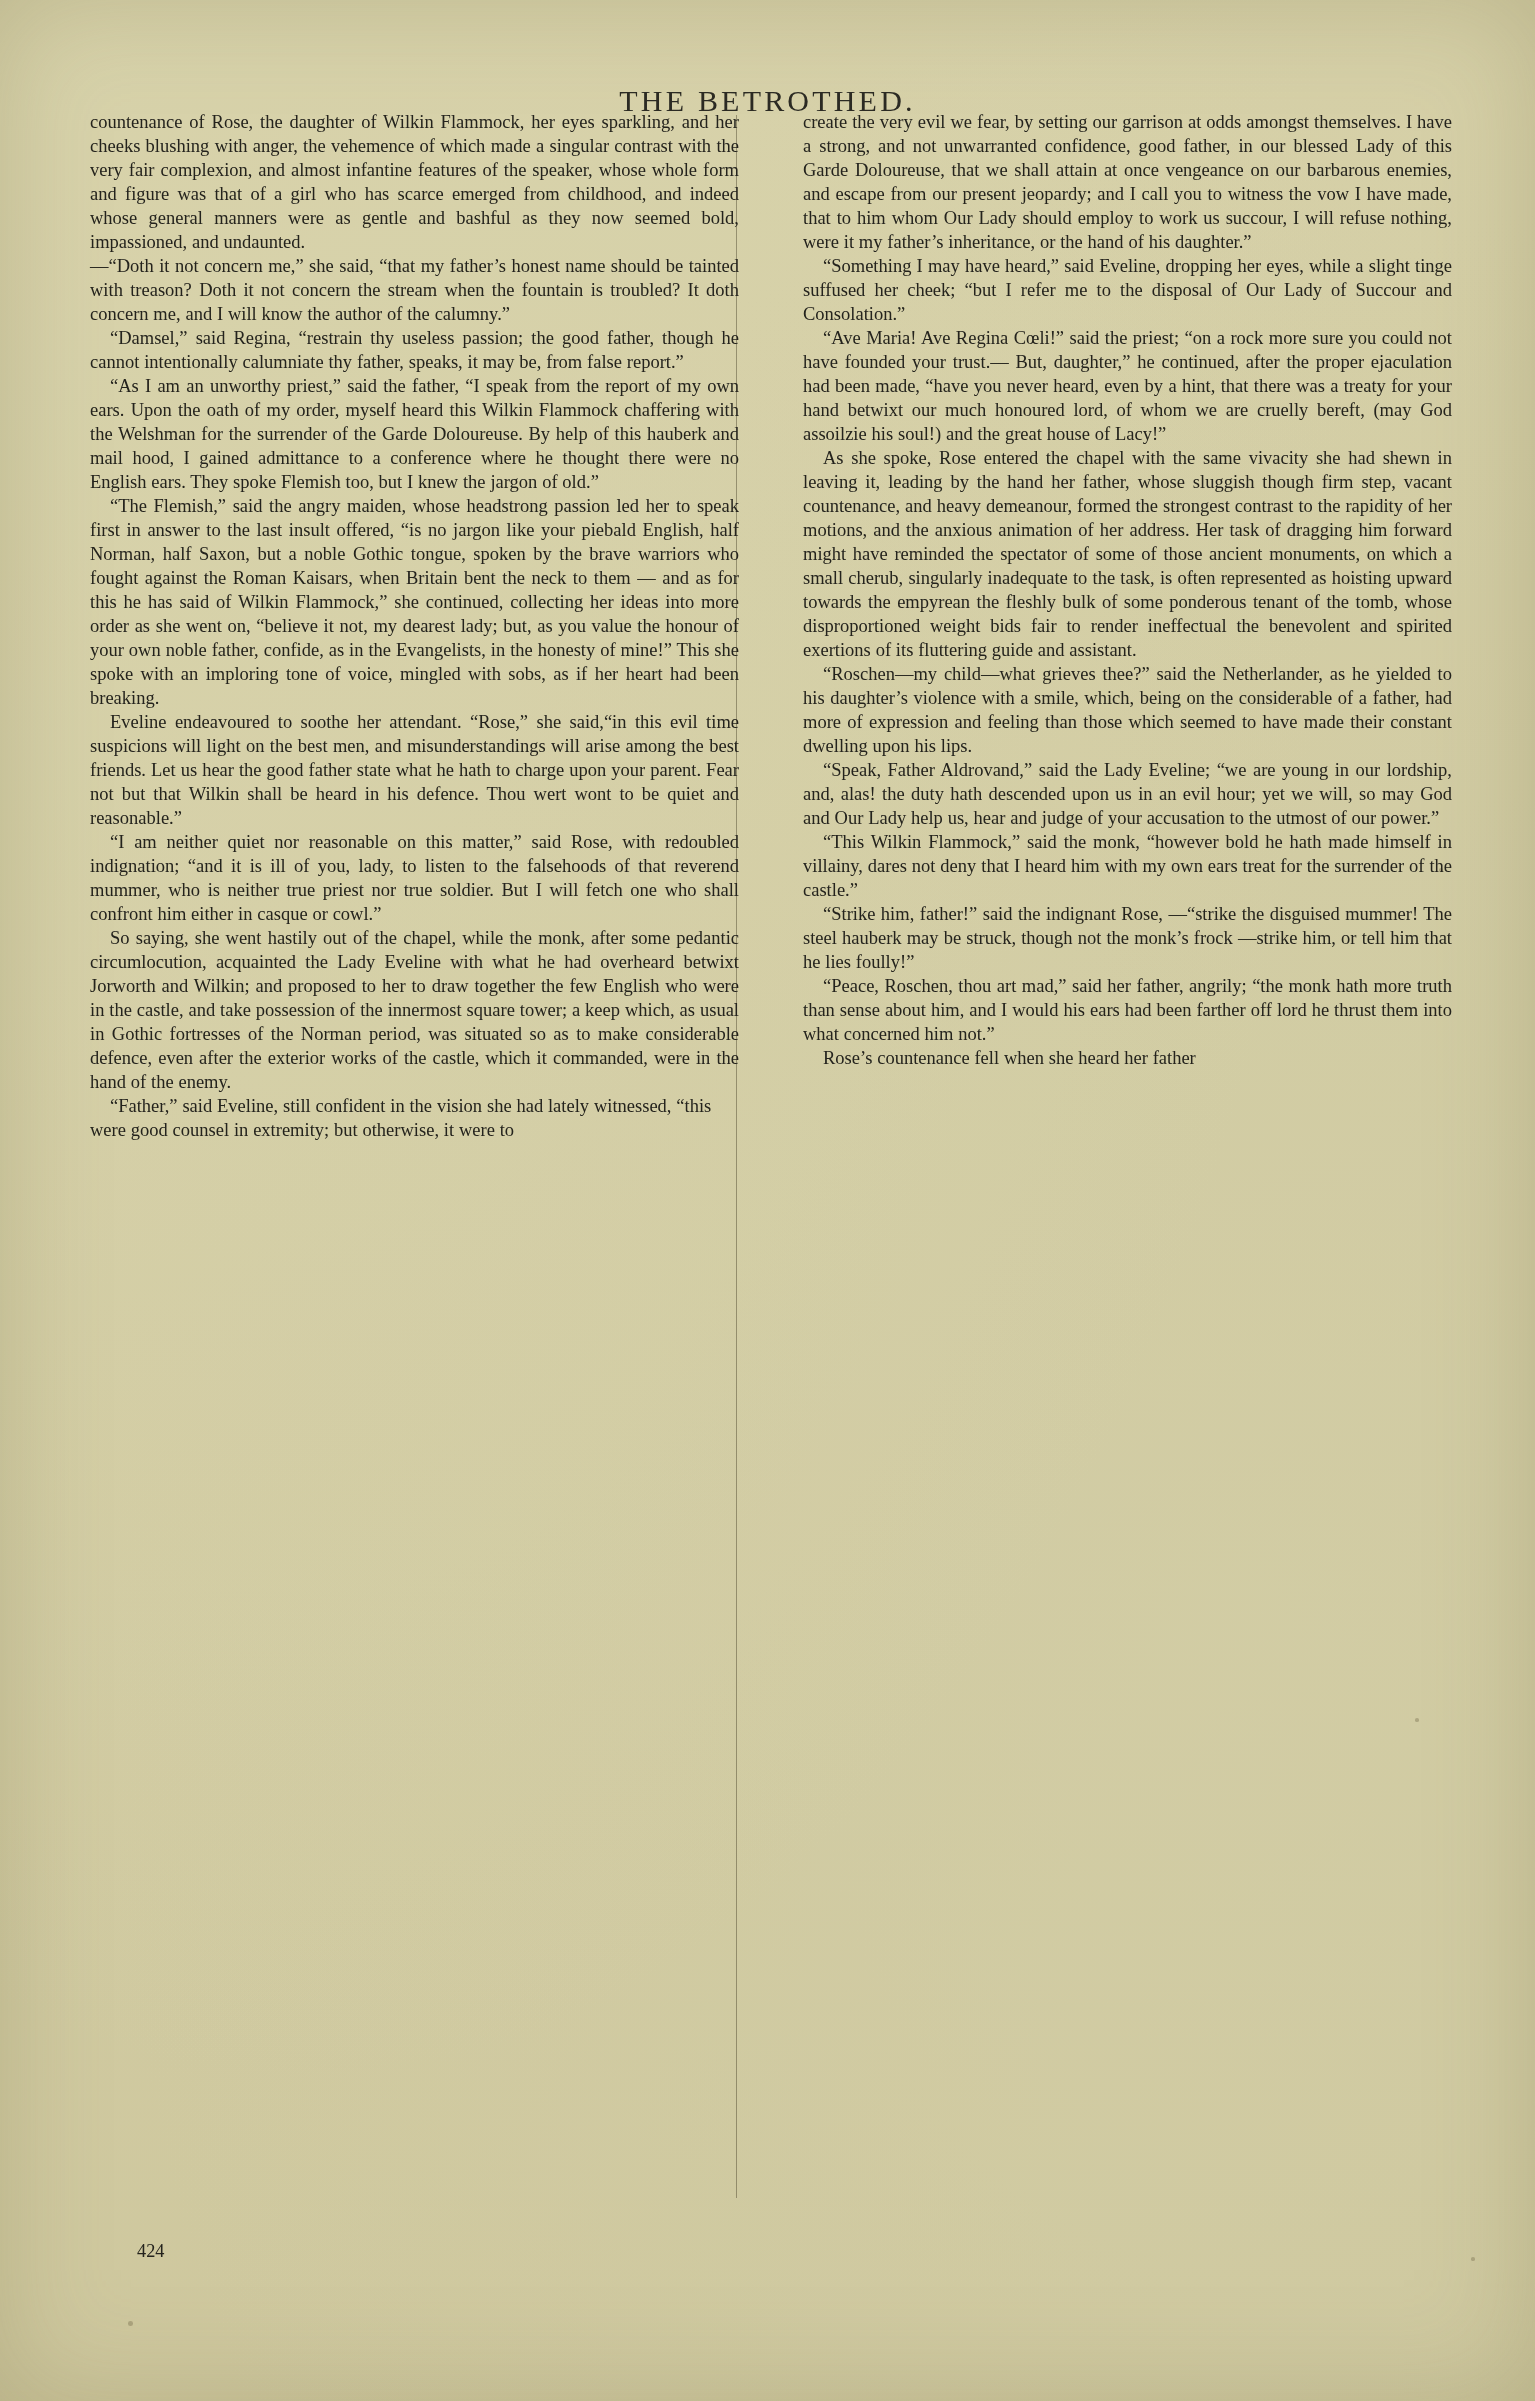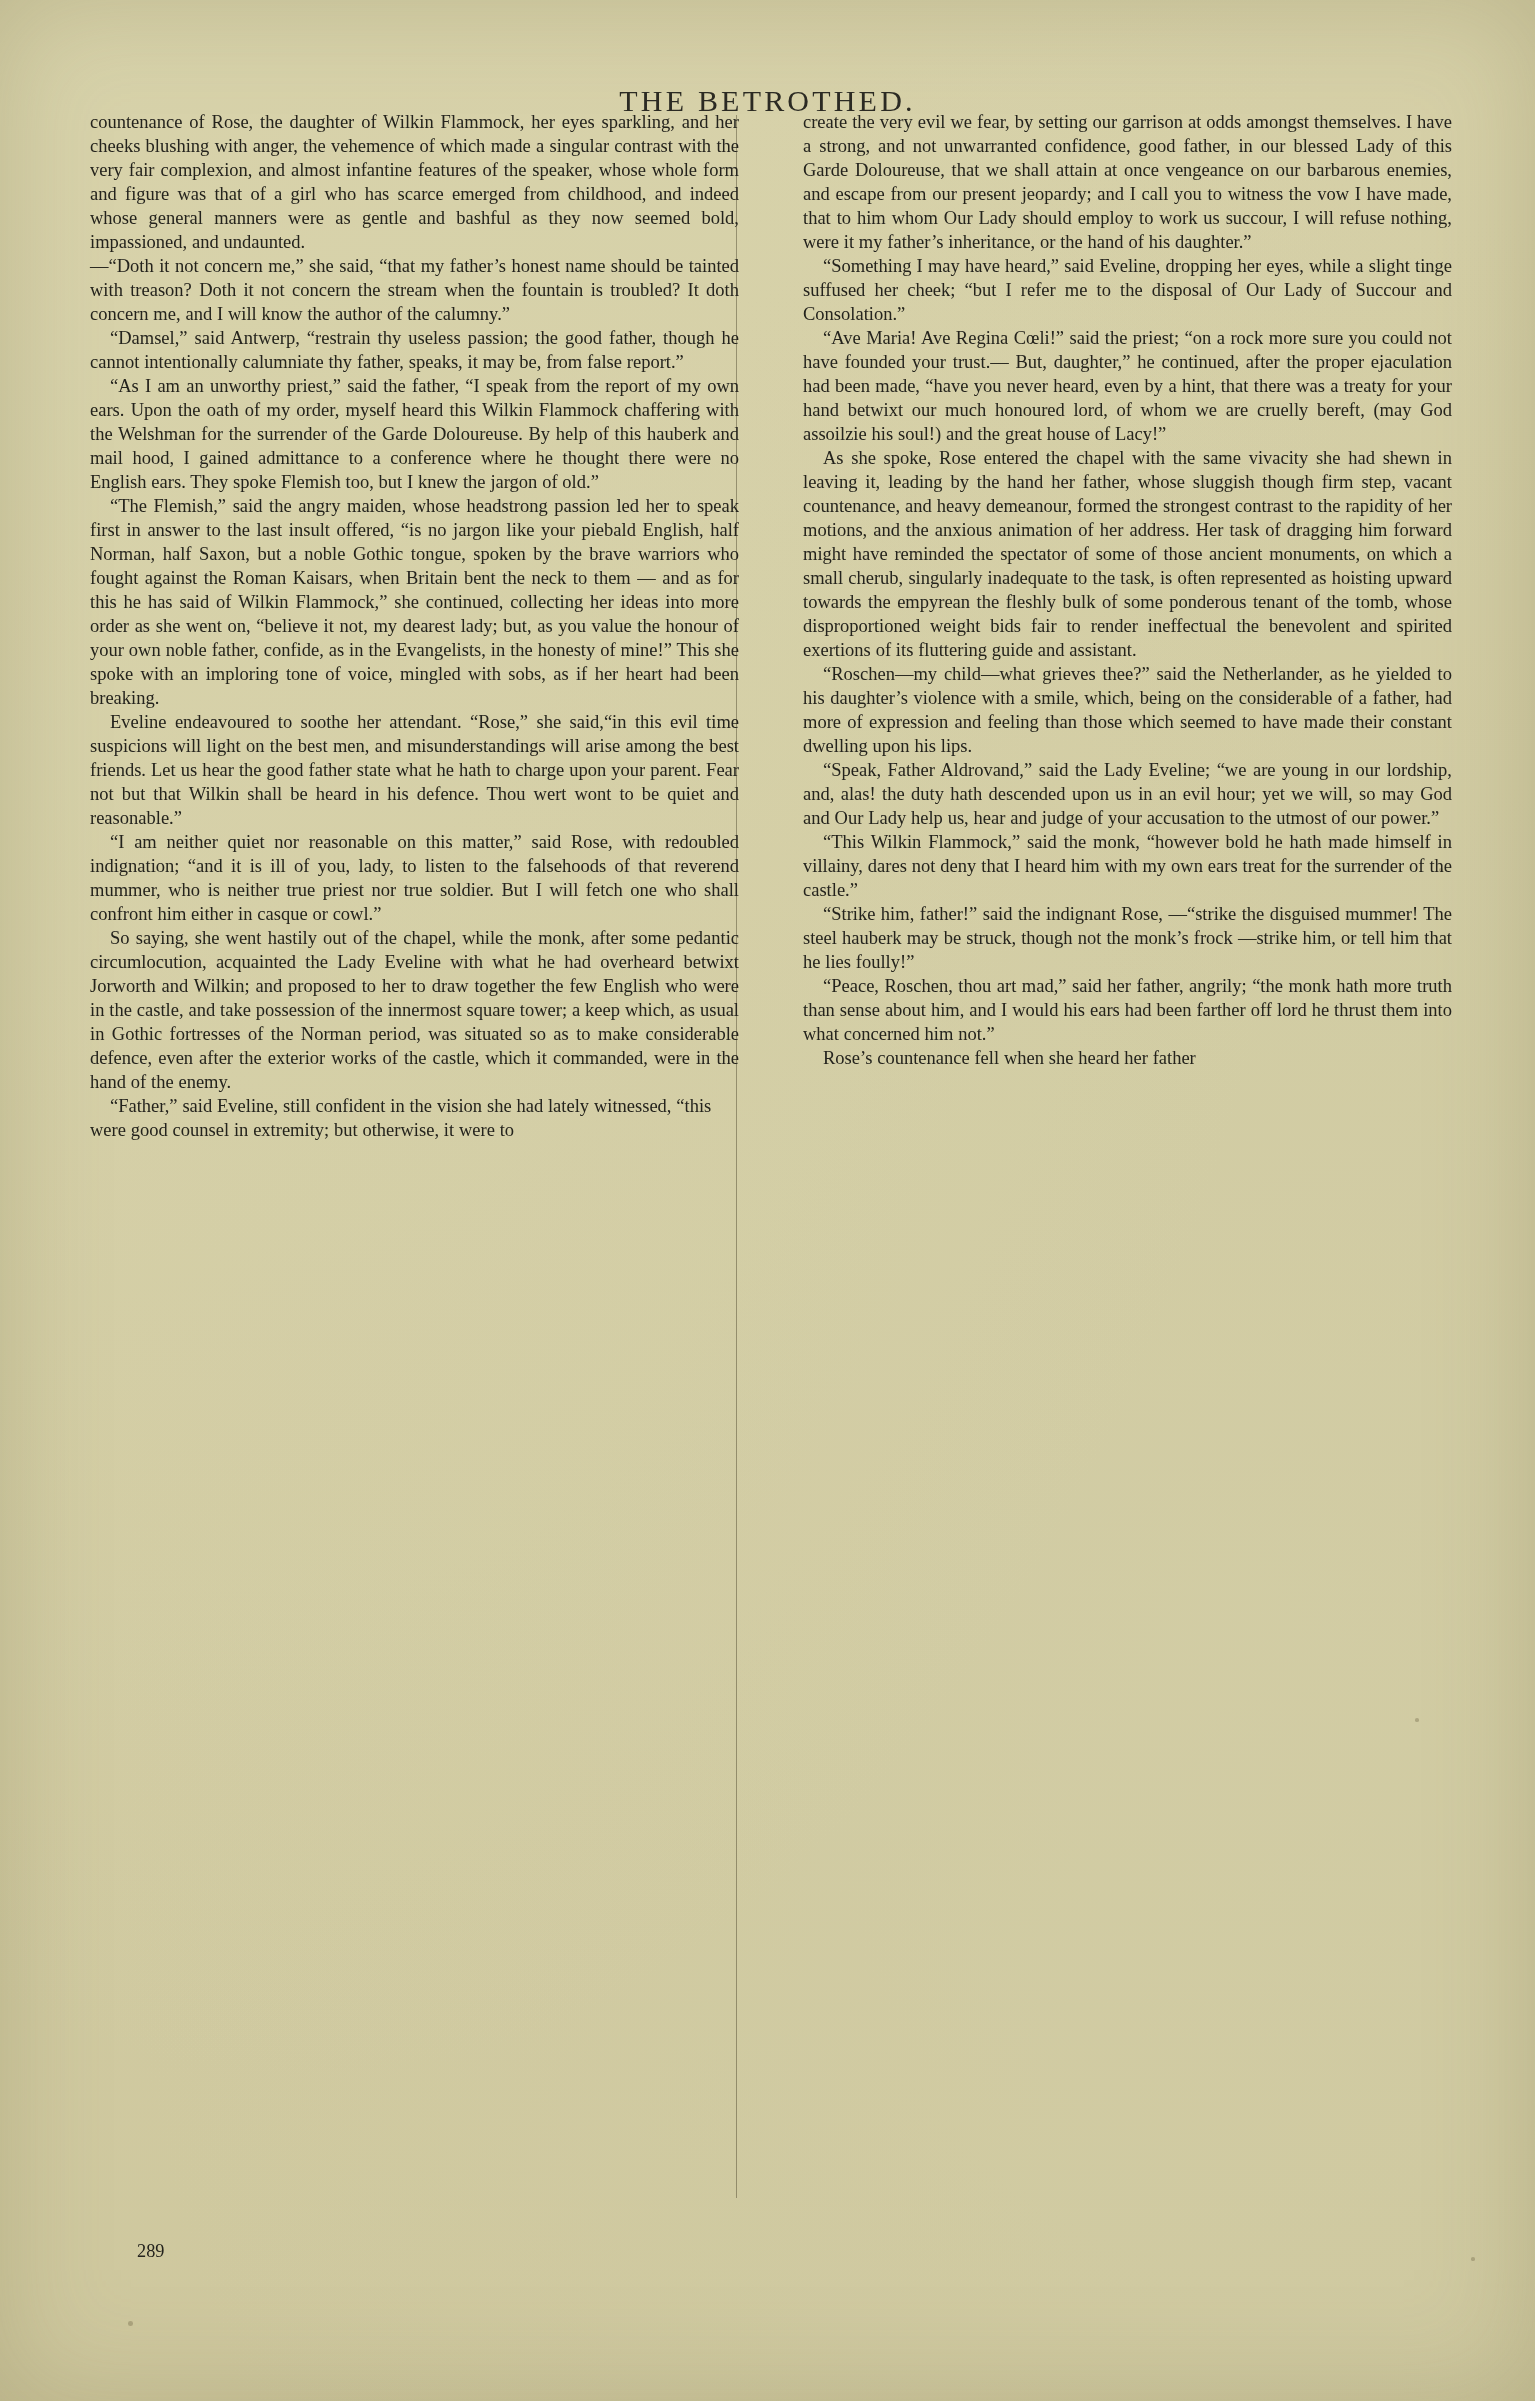--- a/index.html
+++ b/index.html
@@ -109,21 +109,21 @@
 
   <div class="header">THE BETROTHED.</div>
 
   <div class="divider"></div>
 
   <div class="columns">
 
     <div class="col">
       <p class="noindent">countenance of Rose, the daughter of Wilkin Flammock, her eyes sparkling, and her cheeks blushing with anger, the vehemence of which made a singular contrast with the very fair complexion, and almost infantine features of the speaker, whose whole form and figure was that of a girl who has scarce emerged from childhood, and indeed whose general manners were as gentle and bashful as they now seemed bold, impassioned, and undaunted.</p>
       <p class="dashstart">—“Doth it not concern me,” she said, “that my father’s honest name should be tainted with treason? Doth it not concern the stream when the fountain is troubled? It doth concern me, and I will know the author of the calumny.”</p>
-      <p>“Damsel,” said Antwerp, “restrain thy useless passion; the good father, though he cannot intentionally calumniate thy father, speaks, it may be, from false report.”</p>
+      <p>“Damsel,” said Regina, “restrain thy useless passion; the good father, though he cannot intentionally calumniate thy father, speaks, it may be, from false report.”</p>
       <p>“As I am an unworthy priest,” said the father, “I speak from the report of my own ears. Upon the oath of my order, myself heard this Wilkin Flammock chaffering with the Welshman for the surrender of the Garde Doloureuse. By help of this hauberk and mail hood, I gained admittance to a conference where he thought there were no English ears. They spoke Flemish too, but I knew the jargon of old.”</p>
       <p>“The Flemish,” said the angry maiden, whose headstrong passion led her to speak first in answer to the last insult offered, “is no jargon like your piebald English, half Norman, half Saxon, but a noble Gothic tongue, spoken by the brave warriors who fought against the Roman Kaisars, when Britain bent the neck to them — and as for this he has said of Wilkin Flammock,” she continued, collecting her ideas into more order as she went on, “believe it not, my dearest lady; but, as you value the honour of your own noble father, confide, as in the Evangelists, in the honesty of mine!” This she spoke with an imploring tone of voice, mingled with sobs, as if her heart had been breaking.</p>
       <p>Eveline endeavoured to soothe her attendant. “Rose,” she said,“in this evil time suspicions will light on the best men, and misunderstandings will arise among the best friends. Let us hear the good father state what he hath to charge upon your parent. Fear not but that Wilkin shall be heard in his defence. Thou wert wont to be quiet and reasonable.”</p>
       <p>“I am neither quiet nor reasonable on this matter,” said Rose, with redoubled indignation; “and it is ill of you, lady, to listen to the falsehoods of that reverend mummer, who is neither true priest nor true soldier. But I will fetch one who shall confront him either in casque or cowl.”</p>
       <p>So saying, she went hastily out of the chapel, while the monk, after some pedantic circumlocution, acquainted the Lady Eveline with what he had overheard betwixt Jorworth and Wilkin; and proposed to her to draw together the few English who were in the castle, and take possession of the innermost square tower; a keep which, as usual in Gothic fortresses of the Norman period, was situated so as to make considerable defence, even after the exterior works of the castle, which it commanded, were in the hand of the enemy.</p>
       <p class="last-line">“Father,” said Eveline, still confident in the vision she had lately witnessed, “this were good counsel in extremity; but otherwise, it were to</p>
     </div>
 
     <div class="col">
       <p class="noindent">create the very evil we fear, by setting our garrison at odds amongst themselves. I have a strong, and not unwarranted confidence, good father, in our blessed Lady of this Garde Doloureuse, that we shall attain at once vengeance on our barbarous enemies, and escape from our present jeopardy; and I call you to witness the vow I have made, that to him whom Our Lady should employ to work us succour, I will refuse nothing, were it my father’s inheritance, or the hand of his daughter.”</p>
@@ -133,16 +133,16 @@
       <p>“Roschen—my child—what grieves thee?” said the Netherlander, as he yielded to his daughter’s violence with a smile, which, being on the considerable of a father, had more of expression and feeling than those which seemed to have made their constant dwelling upon his lips.</p>
       <p>“Speak, Father Aldrovand,” said the Lady Eveline; “we are young in our lordship, and, alas! the duty hath descended upon us in an evil hour; yet we will, so may God and Our Lady help us, hear and judge of your accusation to the utmost of our power.”</p>
       <p>“This Wilkin Flammock,” said the monk, “however bold he hath made himself in villainy, dares not deny that I heard him with my own ears treat for the surrender of the castle.”</p>
       <p>“Strike him, father!” said the indignant Rose, —“strike the disguised mummer! The steel hauberk may be struck, though not the monk’s frock —strike him, or tell him that he lies foully!”</p>
       <p>“Peace, Roschen, thou art mad,” said her father, angrily; “the monk hath more truth than sense about him, and I would his ears had been farther off lord he thrust them into what concerned him not.”</p>
       <p class="last-line">Rose’s countenance fell when she heard her father</p>
     </div>
 
   </div>
 
-  <div class="folio">289</div>
+  <div class="folio">424</div>
 
 </div>
 
 
 </body></html>

